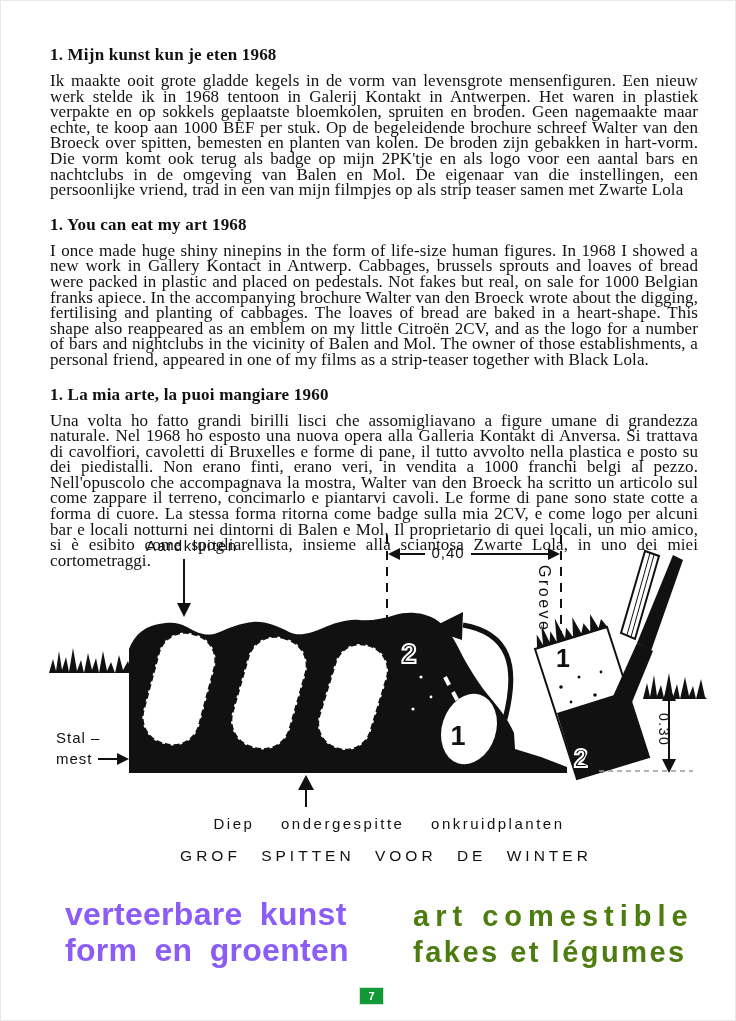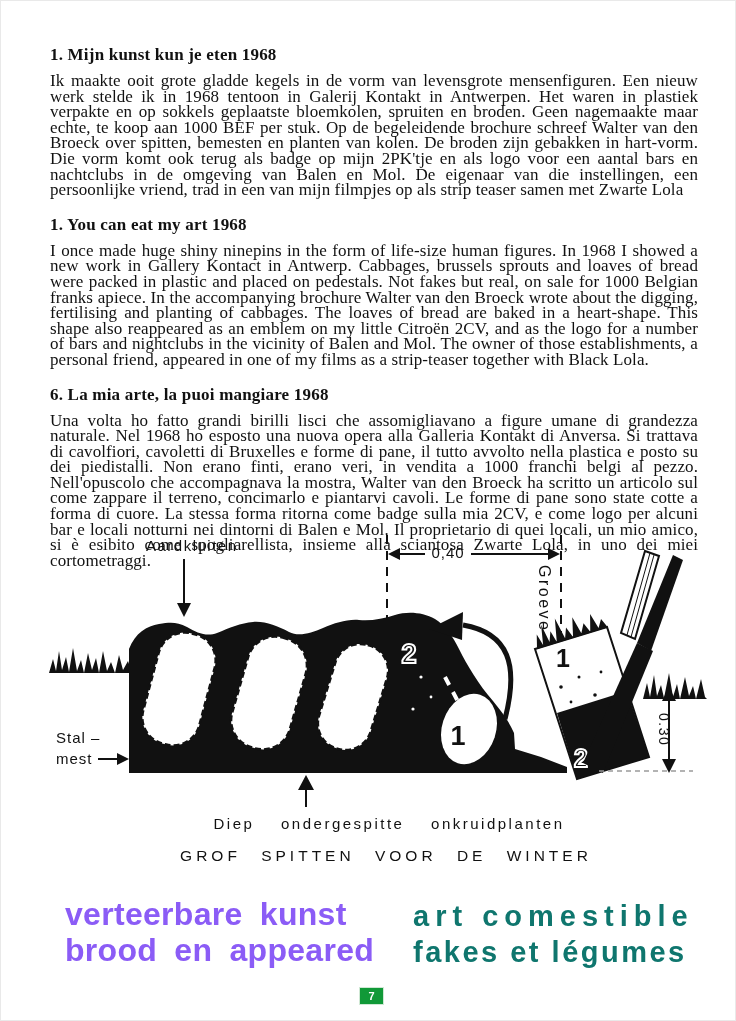--- a/index.html
+++ b/index.html
@@ -22,21 +22,21 @@
   svg text { font-family:"Liberation Sans", sans-serif; fill:#111; }
   .footer-left {
     position:absolute; left:64px; top:895px;
     font-family:"Liberation Sans", sans-serif; font-weight:bold;
     font-size:32px; line-height:36px; color:#8b5cf6; letter-spacing:0.3px; word-spacing:8px;
     white-space:nowrap;
   }
   .footer-right {
     position:absolute; left:412px; top:897px;
     font-family:"Liberation Sans", sans-serif; font-weight:bold;
-    font-size:29px; line-height:36px; color:#0f766e; white-space:nowrap;
+    font-size:29px; line-height:36px; color:#4d7c0f; white-space:nowrap;
   }
   .footer-right .l1 { letter-spacing:6px; }
   .footer-right .l2 { letter-spacing:2.5px; }
   .page-badge {
     position:absolute; left:359px; top:987px; width:23px; height:16px;
     background:#119938; color:#fff; font-family:"Liberation Sans", sans-serif;
     font-weight:bold; font-size:11px; line-height:16px; text-align:center;
     box-shadow:0 0 0 1px #cfe8d4;
   }
 </style>
@@ -48,21 +48,21 @@
   <div class="text-col">
     <div class="sec">
       <h2 class="sec-title">1. Mijn kunst kun je eten 1968</h2>
       <p class="sec-body">Ik maakte ooit grote gladde kegels in de vorm van levensgrote mensenfiguren. Een nieuw werk stelde ik in 1968 tentoon in Galerij Kontakt in Antwerpen. Het waren in plastiek verpakte en op sokkels geplaatste bloemkolen, spruiten en broden. Geen nagemaakte maar echte, te koop aan 1000 BEF per stuk. Op de begeleidende brochure schreef Walter van den Broeck over spitten, bemesten en planten van kolen. De broden zijn gebakken in hart-vorm. Die vorm komt ook terug als badge op mijn 2PK'tje en als logo voor een aantal bars en nachtclubs in de omgeving van Balen en Mol. De eigenaar van die instellingen, een persoonlijke vriend, trad in een van mijn filmpjes op als strip teaser samen met Zwarte Lola</p>
     </div>
     <div class="sec">
       <h2 class="sec-title">1. You can eat my art 1968</h2>
       <p class="sec-body">I once made huge shiny ninepins in the form of life-size human figures. In 1968 I showed a new work in Gallery Kontact in Antwerp. Cabbages, brussels sprouts and loaves of bread were packed in plastic and placed on pedestals. Not fakes but real, on sale for 1000 Belgian franks apiece. In the accompanying brochure Walter van den Broeck wrote about the digging, fertilising and planting of cabbages. The loaves of bread are baked in a heart-shape. This shape also reappeared as an emblem on my little Citroën 2CV, and as the logo for a number of bars and nightclubs in the vicinity of Balen and Mol. The owner of those establishments, a personal friend, appeared in one of my films as a strip-teaser together with Black Lola.</p>
     </div>
     <div class="sec">
-      <h2 class="sec-title">6. La mia arte, la puoi mangiare 1968</h2>
+      <h2 class="sec-title">1. La mia arte, la puoi mangiare 1960</h2>
       <p class="sec-body">Una volta ho fatto grandi birilli lisci che assomigliavano a figure umane di grandezza naturale. Nel 1968 ho esposto una nuova opera alla Galleria Kontakt di Anversa. Si trattava di cavolfiori, cavoletti di Bruxelles e forme di pane, il tutto avvolto nella plastica e posto su dei piedistalli. Non erano finti, erano veri, in vendita a 1000 franchi belgi al pezzo. Nell'opuscolo che accompagnava la mostra, Walter van den Broeck ha scritto un articolo sul come zappare il terreno, concimarlo e piantarvi cavoli. Le forme di pane sono state cotte a forma di cuore. La stessa forma ritorna come badge sulla mia 2CV, e come logo per alcuni bar e locali notturni nei dintorni di Balen e Mol. Il proprietario di quei locali, un mio amico, si è esibito come spogliarellista, insieme alla sciantosa Zwarte Lola, in uno dei miei cortometraggi.</p>
     </div>
   </div>
 
   <div class="figure-wrap">
   <svg width="736" height="360" viewBox="0 0 736 360">
 
     <line x1="386" y1="8" x2="386" y2="98" stroke="#111" stroke-width="2" stroke-dasharray="9 7"></line>
     <line x1="560" y1="8" x2="560" y2="132" stroke="#111" stroke-width="2" stroke-dasharray="9 7"></line>
 
@@ -151,21 +151,21 @@
     <line x1="305" y1="280" x2="305" y2="256" stroke="#111" stroke-width="2"></line>
     <polygon points="305,248 297,263 313,263" fill="#111"></polygon>
 
     <text x="388" y="302" text-anchor="middle" font-size="15" letter-spacing="2.5" word-spacing="20">Diep ondergespitte onkruidplanten</text>
     <text x="385" y="334" text-anchor="middle" font-size="15.5" letter-spacing="4" word-spacing="12">GROF SPITTEN VOOR DE WINTER</text>
   </svg>
   </div>
 
   <div class="footer-left">
     <div class="l1">verteerbare kunst</div>
-    <div class="l2">brood en appeared</div>
+    <div class="l2">form en groenten</div>
   </div>
   <div class="footer-right">
     <div class="l1">art comestible</div>
     <div class="l2">fakes et légumes</div>
   </div>
 
   <div class="page-badge">7</div>
 
 </div>
 

